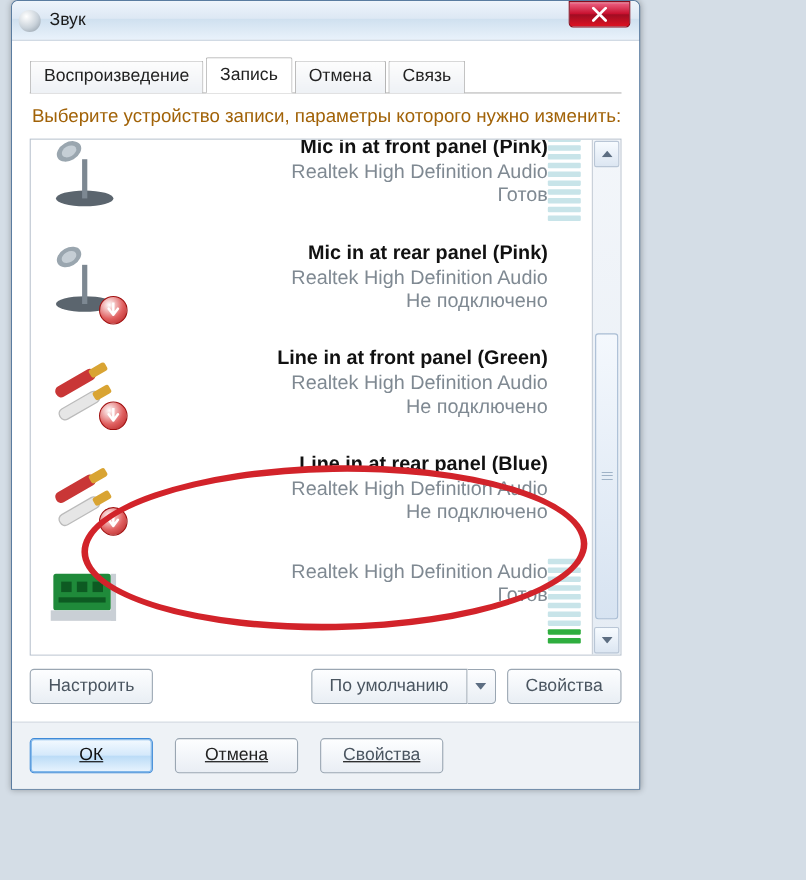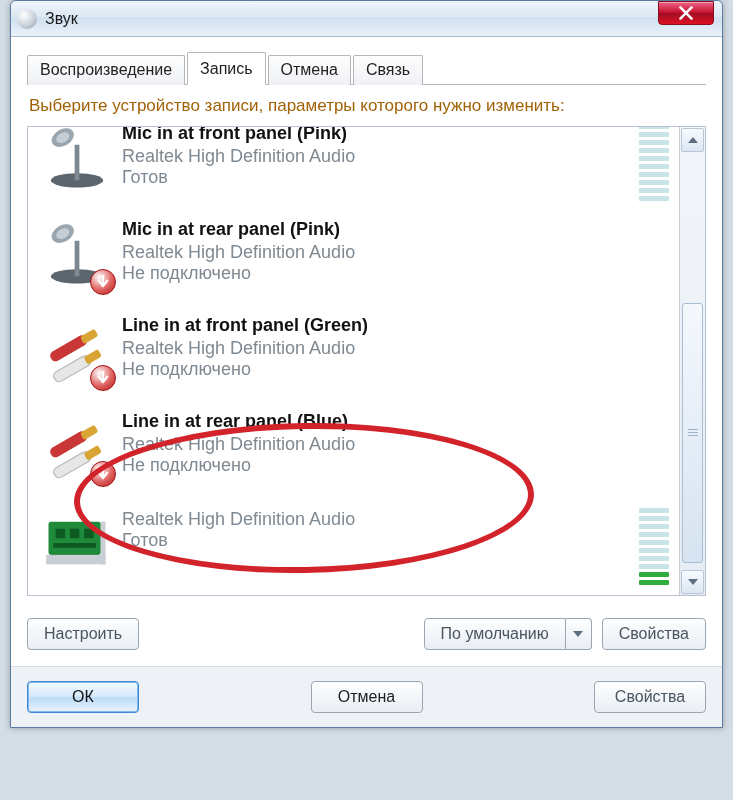--- a/index.html
+++ b/index.html
@@ -10,21 +10,21 @@
     background: #d4dde6;
     width: 733px;
     height: 800px;
     overflow: hidden;
     position: relative;
   }
   .window {
     position: absolute;
     left: 10px;
     top: 0;
-    width: 713px;
+    width: 572px;
     background: #fff;
     border: 1px solid #5a7ca0;
     border-radius: 6px 6px 0 0;
     box-shadow: 0 0 6px rgba(0,0,0,0.3);
   }
   .titlebar {
     height: 36px;
     background: linear-gradient(#eef4fb, #dde8f4 45%, #cfe0ef 46%, #e9f2fb);
     border-bottom: 1px solid #a7b9cc;
     display: flex;
@@ -96,20 +96,21 @@
     border: 1px solid #b9c3cf;
     height: 470px;
     position: relative;
     overflow: hidden;
   }
   .listinner {
     position: absolute;
     left: 0; top: 0; right: 26px; bottom: 0;
     overflow: hidden;
     background: #fff;
+    text-align: right;
   }
   .scrollbar {
     position: absolute;
     right: 0; top: 0; bottom: 0; width: 26px;
     background: linear-gradient(#f3f6fa,#e5ecf4);
     border-left: 1px solid #c5cdd6;
     display: flex; flex-direction: column;
   }
   .sb-btn {
     height: 24px;
@@ -172,21 +173,21 @@
   .ic-mic svg, .ic-cable svg, .ic-card svg { width: 76px; height: 76px; }
   .badge-down {
     position:absolute; right:6px; bottom:2px;
     width:26px;height:26px;border-radius:50%;
     background: radial-gradient(circle at 35% 30%, #fff, #e06060 55%, #b02020);
     border:1px solid #a01010;
     display:flex;align-items:center;justify-content:center;
   }
   .badge-down svg{width:14px;height:14px;fill:#fff;}
   .bottomrow {
-    display:flex; gap:10px; margin-top:22px;
+    display:flex; gap:10px; margin-top:12px;
     align-items:flex-start;
   }
   .btn {
     border:1px solid #9aa6b2;
     background: linear-gradient(#fdfeff,#e9eef4);
     border-radius:4px;
     padding: 6px 16px;
     font-size:16px;
     color:#4a5560;
   }
@@ -199,21 +200,21 @@
   .splitbtn .drop {
     border:1px solid #9aa6b2; border-left:none;
     background: linear-gradient(#fdfeff,#e9eef4);
     width:26px; border-radius:0 4px 4px 0;
     display:flex;align-items:center;justify-content:center;
   }
   .footer {
     border-top: 1px solid #d4dbe3;
     background: #eef2f6;
     padding: 14px 16px;
-    display:flex; justify-content:space-between; gap:10px;
+    display:flex; justify-content:flex-start; gap:20px;text-decoration:underline;
   }
   .footer .btn { min-width: 112px; text-align:center; }
   .footer .btn.primary {
     border-color:#3e8ad8;
     background: linear-gradient(#f4faff,#d5e9fb 48%,#bcdcf7 52%,#e9f4fe);
     color:#111;
     box-shadow: 0 0 0 1px #7fb7ea inset;
   }
   .annot {
     position:absolute;

